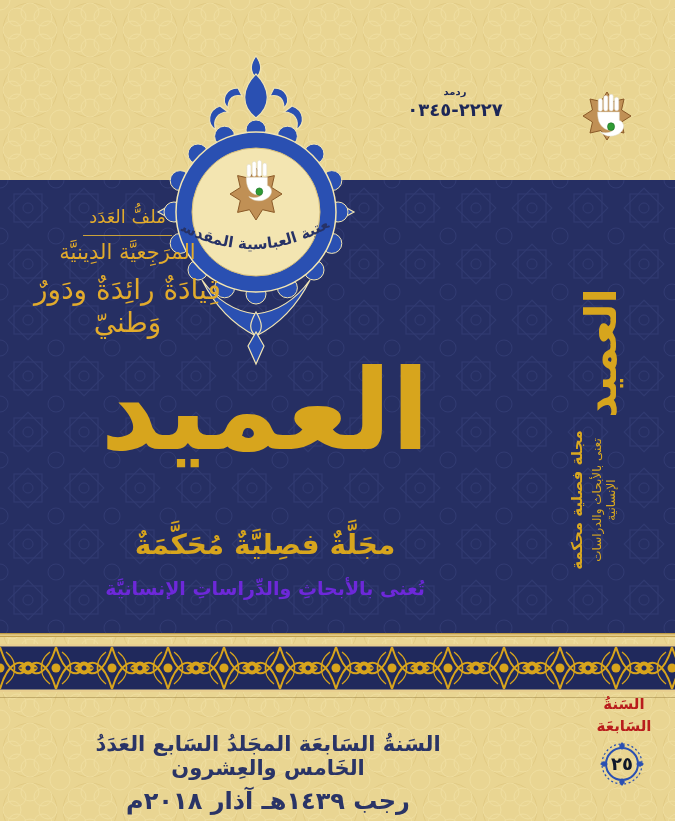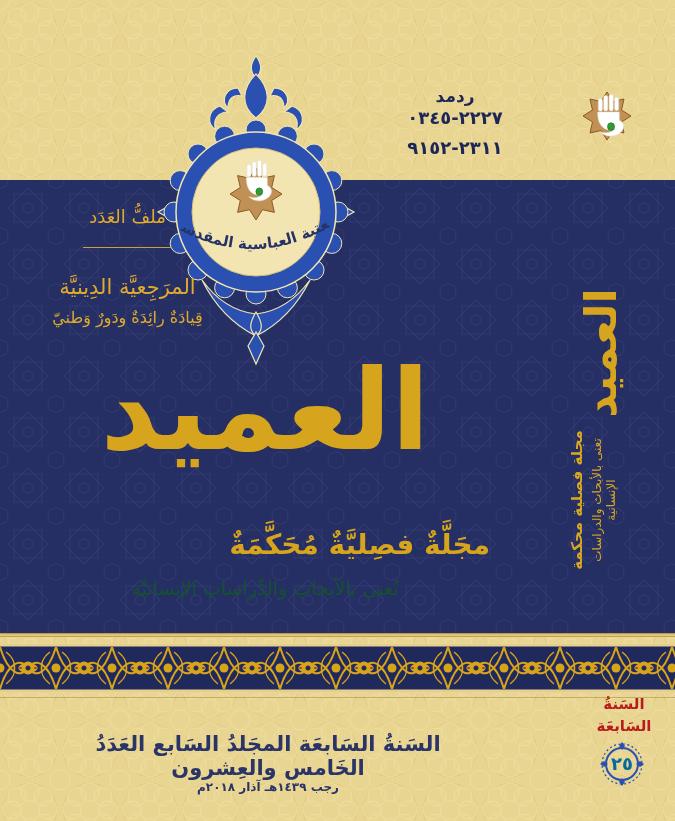--- a/index.html
+++ b/index.html
@@ -10,43 +10,43 @@
     font-family:"DejaVu Sans", sans-serif;
   }
   .layer{position:absolute;left:0;top:0;}
   .navy-panel{position:absolute;left:0;top:180px;width:675px;height:453px;background:#262f63;}
   .gold-rule{position:absolute;left:0;top:633px;width:675px;height:4px;
     background:linear-gradient(#b18a2e,#edd796 55%,#b18a2e);}
   .band-wrap{position:absolute;left:0;top:644px;width:675px;height:48px;}
   .band-underline{position:absolute;left:0;top:697px;width:675px;height:1px;background:rgba(122,96,34,.35);}
   .txt{position:absolute;direction:rtl;text-align:center;}
   .issn{left:370px;top:86px;width:170px;color:#1d2757;font-weight:bold;line-height:1.25;}
-  .issn .lbl{font-size:17px;}
+  .issn .lbl{font-size:10px;}
   .issn .val{font-size:18px;margin-bottom:7px;letter-spacing:.5px;}
   .feature{left:20px;top:206px;width:215px;color:#e2ab2c;}
-  .feature .f1{font-size:18px;display:inline-block;padding:0 6px 20px;border-bottom:1.5px solid #caa23a;}
-  .feature .f2{font-size:21px;margin-top:27px;}
-  .feature .f3{font-size:16px;margin-top:9px;}
+  .feature .f1{font-size:18px;display:inline-block;padding:0 6px 8px;border-bottom:1.5px solid #caa23a;}
+  .feature .f2{font-size:21px;margin-top:4px;}
+  .feature .f3{font-size:28px;margin-top:9px;}
   .main-title{left:40px;top:340px;width:450px;font-size:112px;font-weight:bold;color:#d7a51d;line-height:1.25;}
-  .subtitle1{left:40px;top:528px;width:450px;font-size:28px;font-weight:bold;color:#d7a51d;text-align:right;}
-  .subtitle2{left:40px;top:577px;width:450px;font-size:19px;font-weight:normal;color:#14532d;}
+  .subtitle1{left:40px;top:528px;width:450px;font-size:28px;font-weight:bold;color:#d7a51d;}
+  .subtitle2{left:40px;top:577px;width:450px;font-size:19px;font-weight:bold;color:#6d28d9;}
   .spine-title{left:521px;top:321px;width:160px;height:64px;line-height:64px;
     transform:rotate(-90deg);transform-origin:center;
     font-size:44px;font-weight:bold;color:#d7a51d;}
   .spine-sub{left:523px;top:470px;width:150px;height:60px;
     transform:rotate(-90deg);transform-origin:center;color:#d9a81f;}
   .spine-sub .s1{font-size:15px;font-weight:bold;margin-bottom:4px;}
   .spine-sub .s2{font-size:12px;}
   .footer-main{left:68px;top:732px;width:400px;color:#2a3466;font-weight:bold;}
   .footer-main .l1{font-size:21px;}
-  .footer-main .l2{font-size:12px;}
+  .footer-main .l2{font-size:24px;margin-top:7px;}
   .spine-year{left:586px;top:694px;width:76px;color:#b91c1c;font-weight:bold;font-size:15px;line-height:1.45;}
   .roundel{position:absolute;left:600px;top:742px;width:44px;height:44px;}
   .roundel .num{position:absolute;left:0;top:0;width:44px;height:44px;line-height:44px;text-align:center;
-    font-size:18px;font-weight:bold;color:#0369a1;direction:rtl;}
+    font-size:18px;font-weight:bold;color:#0f172a;direction:rtl;}
 </style>
 </head>
 <body>
 
 <div class="page">
 
   <svg class="layer" width="675" height="821">
     <defs>
       <pattern id="tanpat" width="60" height="60" patternUnits="userSpaceOnUse">
         <g fill="none" stroke-width="1" opacity="0.5">
@@ -117,21 +117,20 @@
       <rect width="675" height="48" fill="url(#bandpat)"></rect>
       <rect y="0" width="675" height="2.5" fill="#e8cf8f"></rect>
       <rect y="45.5" width="675" height="2.5" fill="#e8cf8f"></rect>
     </svg>
   </div>
   <div class="band-underline"></div>
 
   <div class="txt issn">
     <div class="lbl">ردمد</div>
     <div class="val">٢٢٢٧-٠٣٤٥</div>
-    <div class="val">٢٣١١-٩١٥٢</div>
   </div>
 
   <svg class="layer" style="left:583px;top:90px;" width="48" height="64">
     <g transform="translate(24,26)">
       <path d="M0,-24 L6,-14.5 L17,-17 L14.5,-6 L24,0 L14.5,6 L17,17 L6,14.5 L0,24 L-6,14.5 L-17,17 L-14.5,6 L-24,0 L-14.5,-6 L-17,-17 L-6,-14.5 Z" fill="#c09055" stroke="#8a5a28" stroke-width="1"></path>
     </g>
     <g transform="translate(5,4) scale(0.64)">
       <g fill="#ffffff" stroke="#ded8c4" stroke-width="0.8">
         <rect x="16" y="7" width="6.5" height="20" rx="3"></rect>
         <rect x="24.5" y="2.5" width="6.5" height="24" rx="3"></rect>

